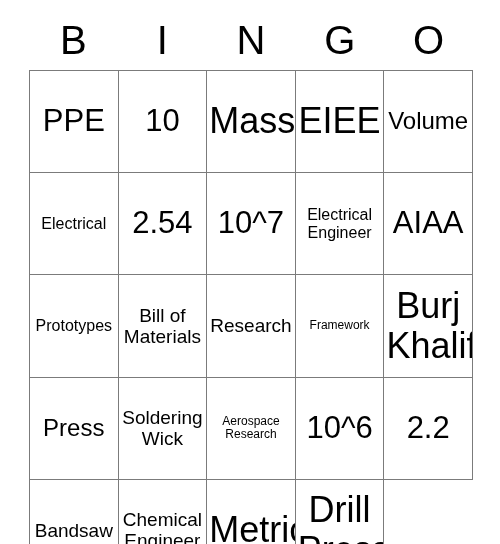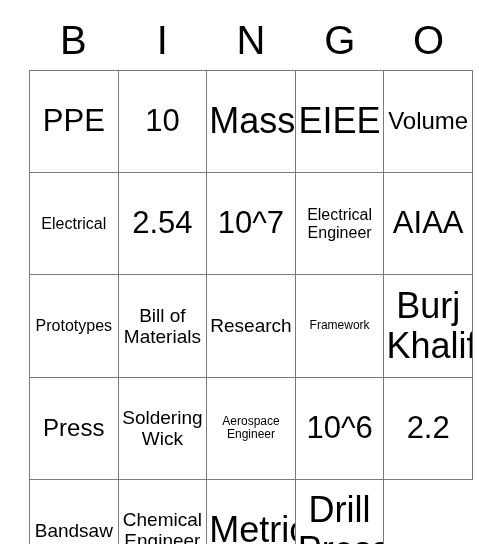--- a/index.html
+++ b/index.html
@@ -149,21 +149,21 @@
       </div>
     <div class="cell fs-md">
         <span>Press</span>
       </div>
     <div class="cell fs-sm">
         <span>Soldering
 Wick</span>
       </div>
     <div class="cell fs-xxs">
         <span>Aerospace
-Engineer</span>
+Research</span>
       </div>
     <div class="cell fs-xl">
         <span>10^6</span>
       </div>
 
     <div class="cell fs-xl">
         <span>2.2</span>
       </div>
     <div class="cell fs-sm">
         <span>Bandsaw</span>

